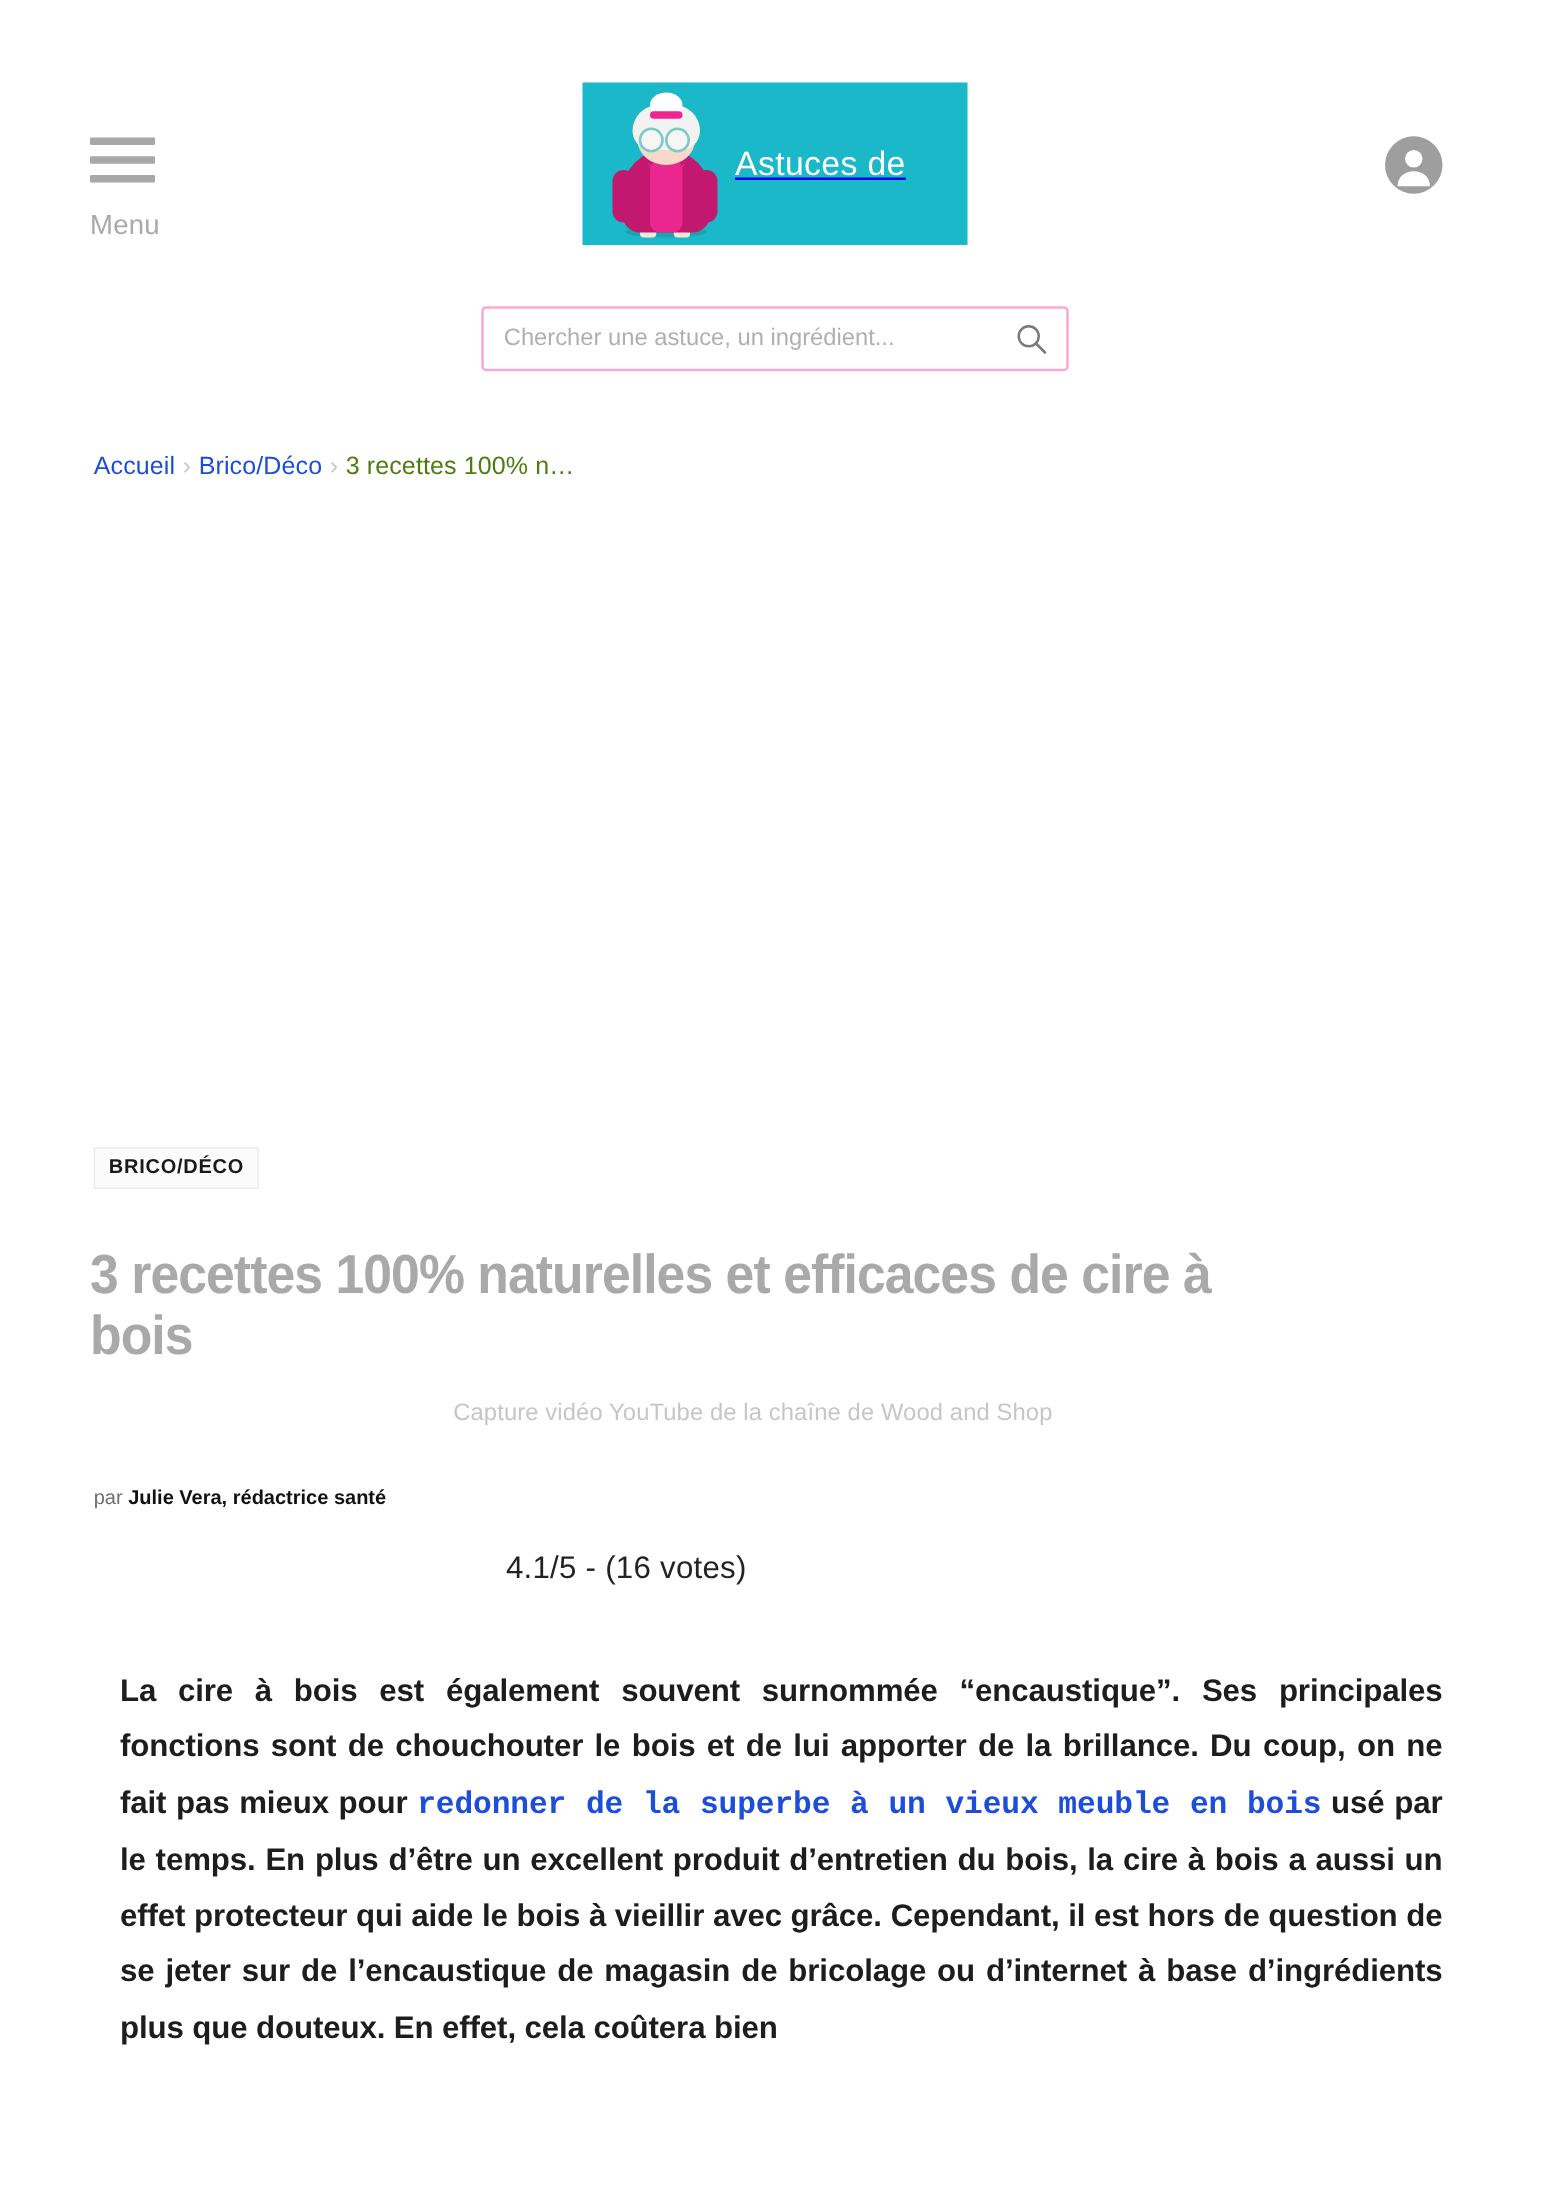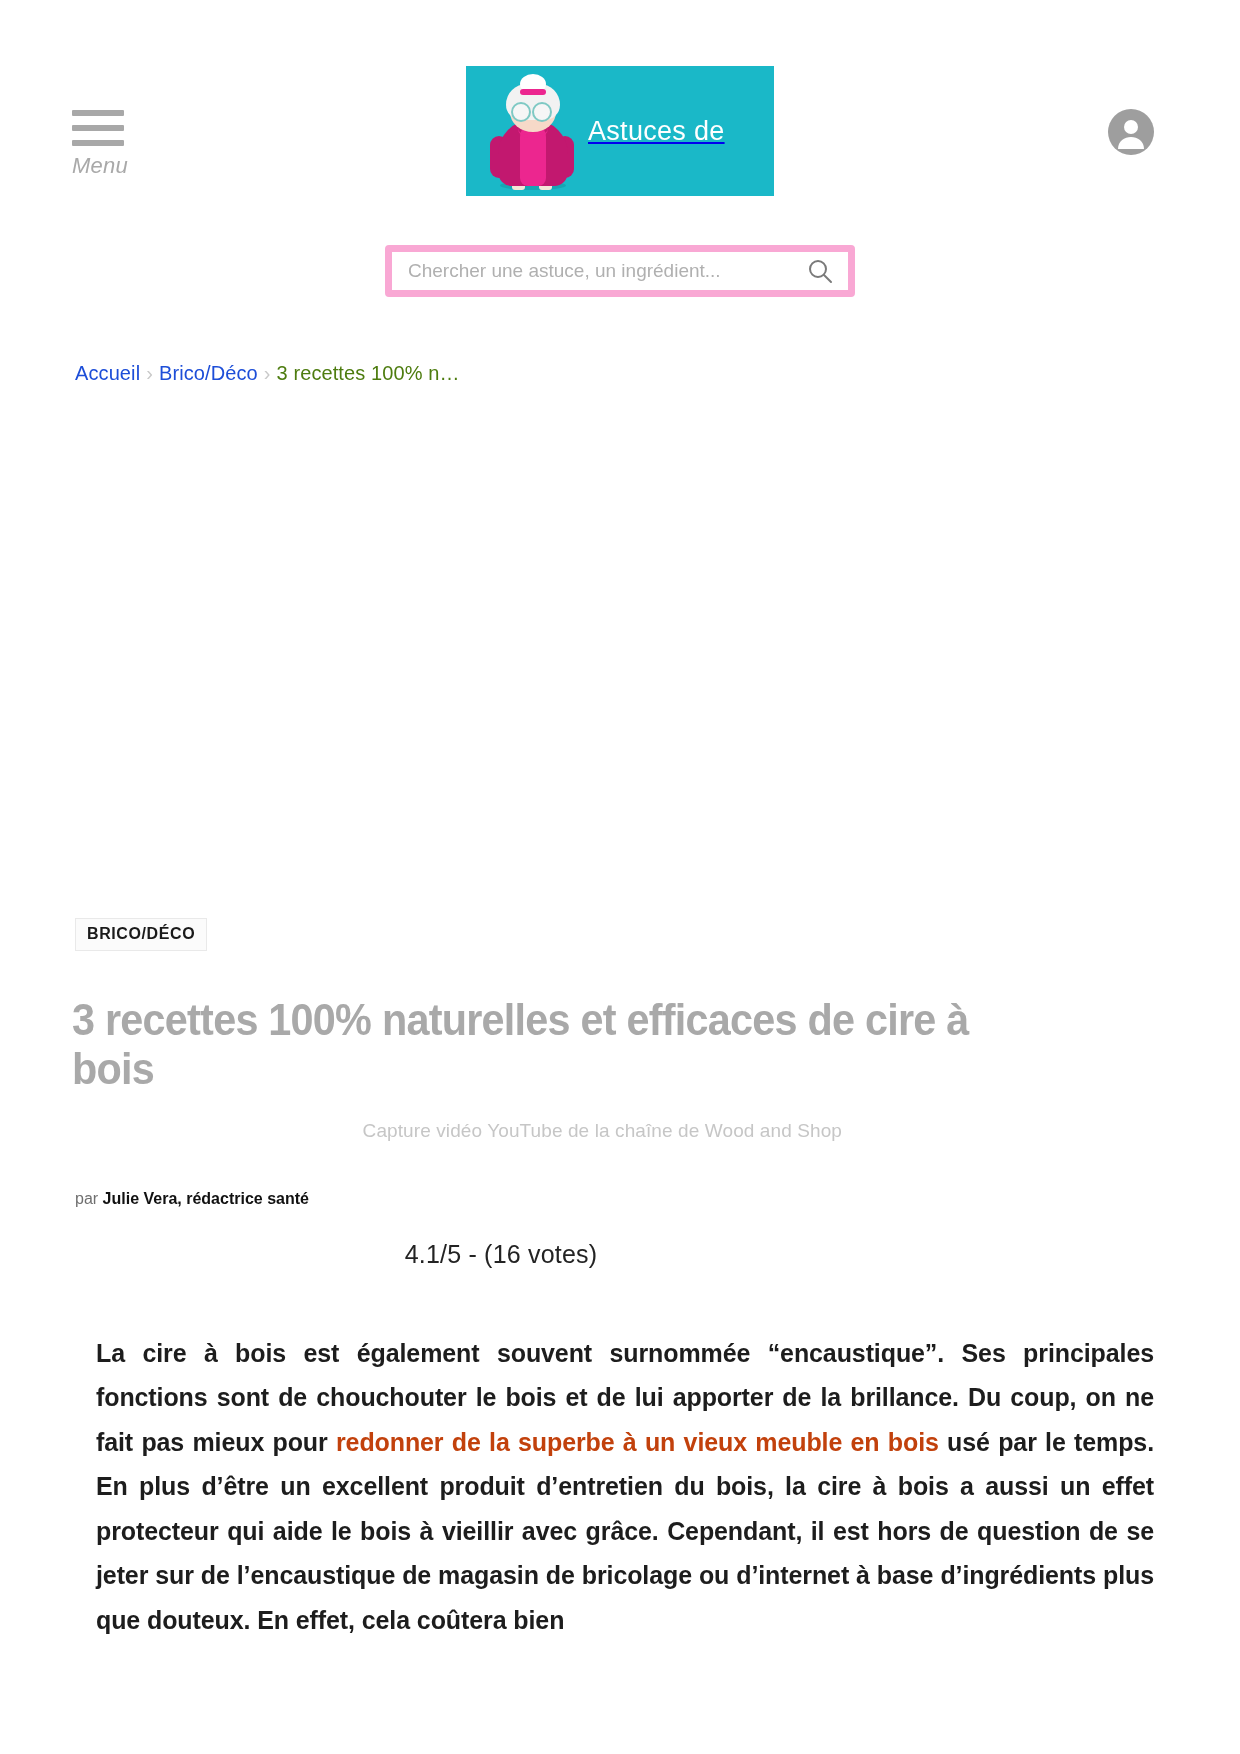--- a/index.html
+++ b/index.html
@@ -37,26 +37,25 @@
   .burger { width: 52px; }
   .burger span {
     display: block;
     height: 6px;
     background: #a8a8a8;
     border-radius: 1px;
     margin-bottom: 9px;
   }
   .burger span:last-child { margin-bottom: 0; }
   .menu-label {
-    margin-top: 9px;
+    margin-top: 23px;
     font-size: 22px;
     color: #a9a9a9;
     letter-spacing: 0.2px;
     line-height: 1;
-    font-style: italic;
   }
 
   .logo {
     position: absolute;
     left: 50%;
     transform: translateX(-50%);
     top: 66px;
     width: 308px;
     height: 130px;
     background: #1ab8c8;
@@ -167,21 +166,21 @@
   }
 
   
   .search-wrap {
     position: absolute;
     left: 50%;
     transform: translateX(-50%);
     top: 245px;
     width: 470px;
     height: 52px;
-    border: 7px solid #f9a8d4;
+    border: 2px solid #f9a8d4;
     border-radius: 4px;
     display: flex;
     align-items: center;
     background: #fff;
   }
   .search-input {
     flex: 1;
     border: none;
     outline: none;
     background: transparent;
@@ -276,23 +275,24 @@
   .body-copy {
     margin: 62px 86px 0 96px;
     font-size: 25px;
     line-height: 1.78;
     font-weight: 700;
     color: #1d1d1d;
     text-align: justify;
     letter-spacing: -0.1px;
   }
   .body-copy a {
-    color: #c2410c;
+    color: #1d4ed8;
     text-decoration: none;
     cursor: pointer;
+    font-family: Liberation Mono, monospace;
   }
 </style>
 </head>
 <body>
 
 <div class="page">
 
   <header class="header">
 
     <div class="menu-btn">

